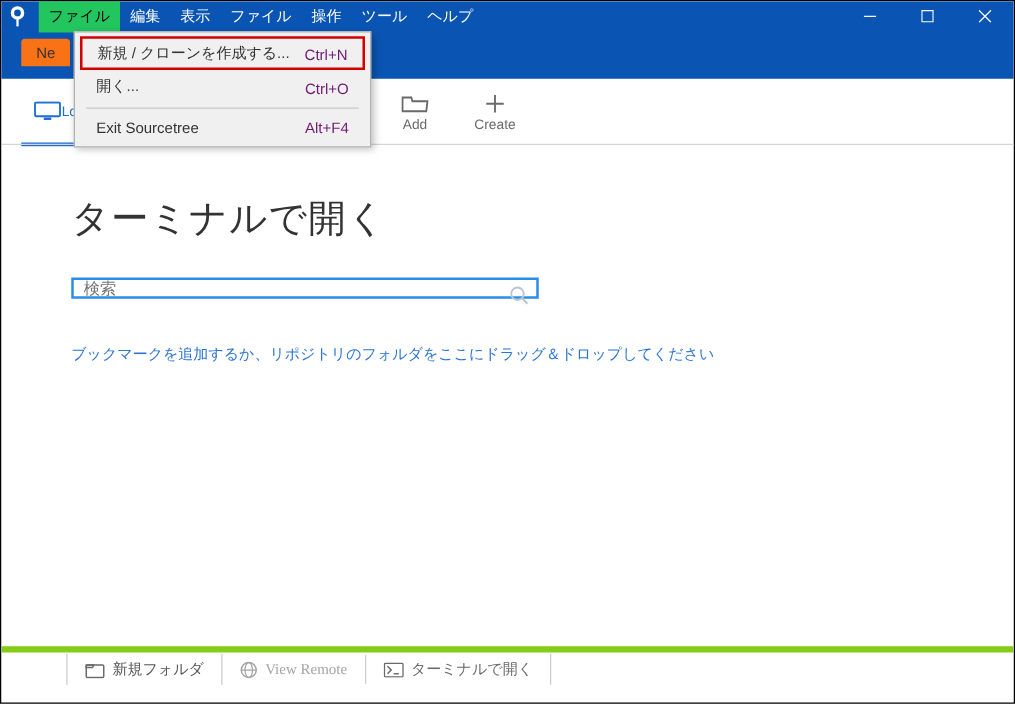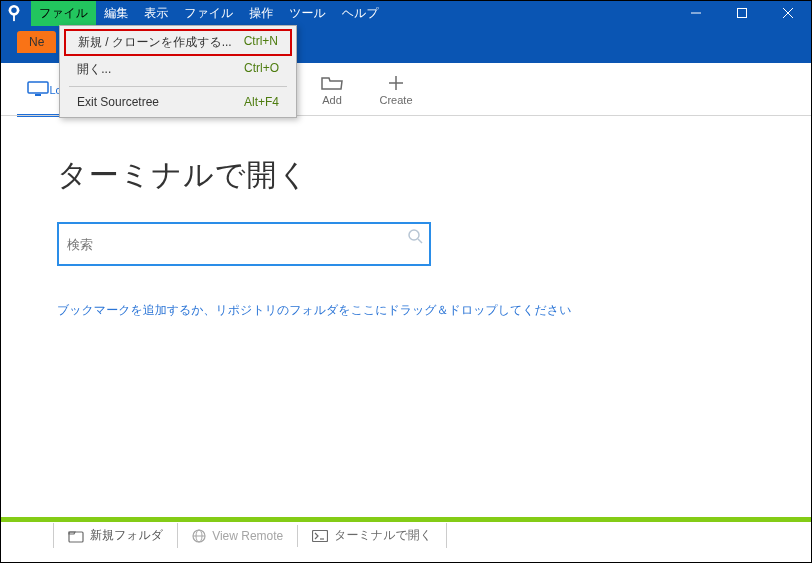--- a/index.html
+++ b/index.html
@@ -77,28 +77,28 @@
       border: 1px solid #b0b0b0;
       box-shadow: 2px 2px 6px rgba(0,0,0,0.25);
       z-index: 100;
       padding: 3px;
     }
     .dropdown-item {
       display: flex;
       justify-content: space-between;
       padding: 5px 14px 5px 14px;
       font-size: 12px;
-      align-items: flex-start;
+      align-items: flex-end;
     }
     .dropdown-item.highlight {
       border: 2px solid #d20000;
       margin: 0 1px;
       padding: 3px 12px;
     }
-    .shortcut { color: #4d7c0f; font-size: 12px; }
+    .shortcut { color: #701a75; font-size: 12px; }
     .dropdown-sep { height: 1px; background: #c8c8c8; margin: 3px 6px; }
 
     .toolbar {
       position: absolute;
       left: 16px; top: 65px;
       height: 48px;
       display: flex;
       align-items: center;
     }
     .tool-tab-active {
@@ -150,21 +150,21 @@
       color: #333;
       letter-spacing: 1px;
       margin-top: 14px;
     }
     .search-box {
       margin-top: 26px;
       position: relative;
     }
     .search-input {
       width: 374px;
-      height: 44px;
+      height: 17px;
       border: 2px solid #2a8de8;
       padding: 4px 30px 4px 8px;
       font-size: 13px;
       outline: none;
     }
     .search-icon {
       position: absolute;
       left: 350px;
       top: 6px;
       color: #b8c6d4;
@@ -301,21 +301,21 @@
 
 <div class="statusbar">
   <div style="width:34px;"></div>
   <div class="status-item first">
     <svg width="16" height="14" viewBox="0 0 16 14">
       <rect x="1" y="3" width="14" height="10" rx="1" fill="none" stroke="#6a6a6a" stroke-width="1.2"></rect>
       <path d="M1 5 L6 5 L7 3 L1 3 Z" fill="none" stroke="#6a6a6a" stroke-width="1.2"></path>
     </svg>
     <span>新規フォルダ</span>
   </div>
-  <div class="status-item" style="color:#a5a5a5;">
+  <div class="status-item" style="color:#a5a5a5;font-family:Liberation Serif, serif;">
     <svg width="14" height="14" viewBox="0 0 14 14">
       <circle cx="7" cy="7" r="6" fill="none" stroke="#a5a5a5" stroke-width="1.2"></circle>
       <ellipse cx="7" cy="7" rx="3" ry="6" fill="none" stroke="#a5a5a5" stroke-width="1"></ellipse>
       <line x1="1" y1="7" x2="13" y2="7" stroke="#a5a5a5" stroke-width="1"></line>
     </svg>
     <span>View Remote</span>
   </div>
   <div class="status-item last">
     <svg width="16" height="12" viewBox="0 0 16 12">
       <rect x="0.5" y="0.5" width="15" height="11" rx="1" fill="none" stroke="#6a6a6a" stroke-width="1.2"></rect>

